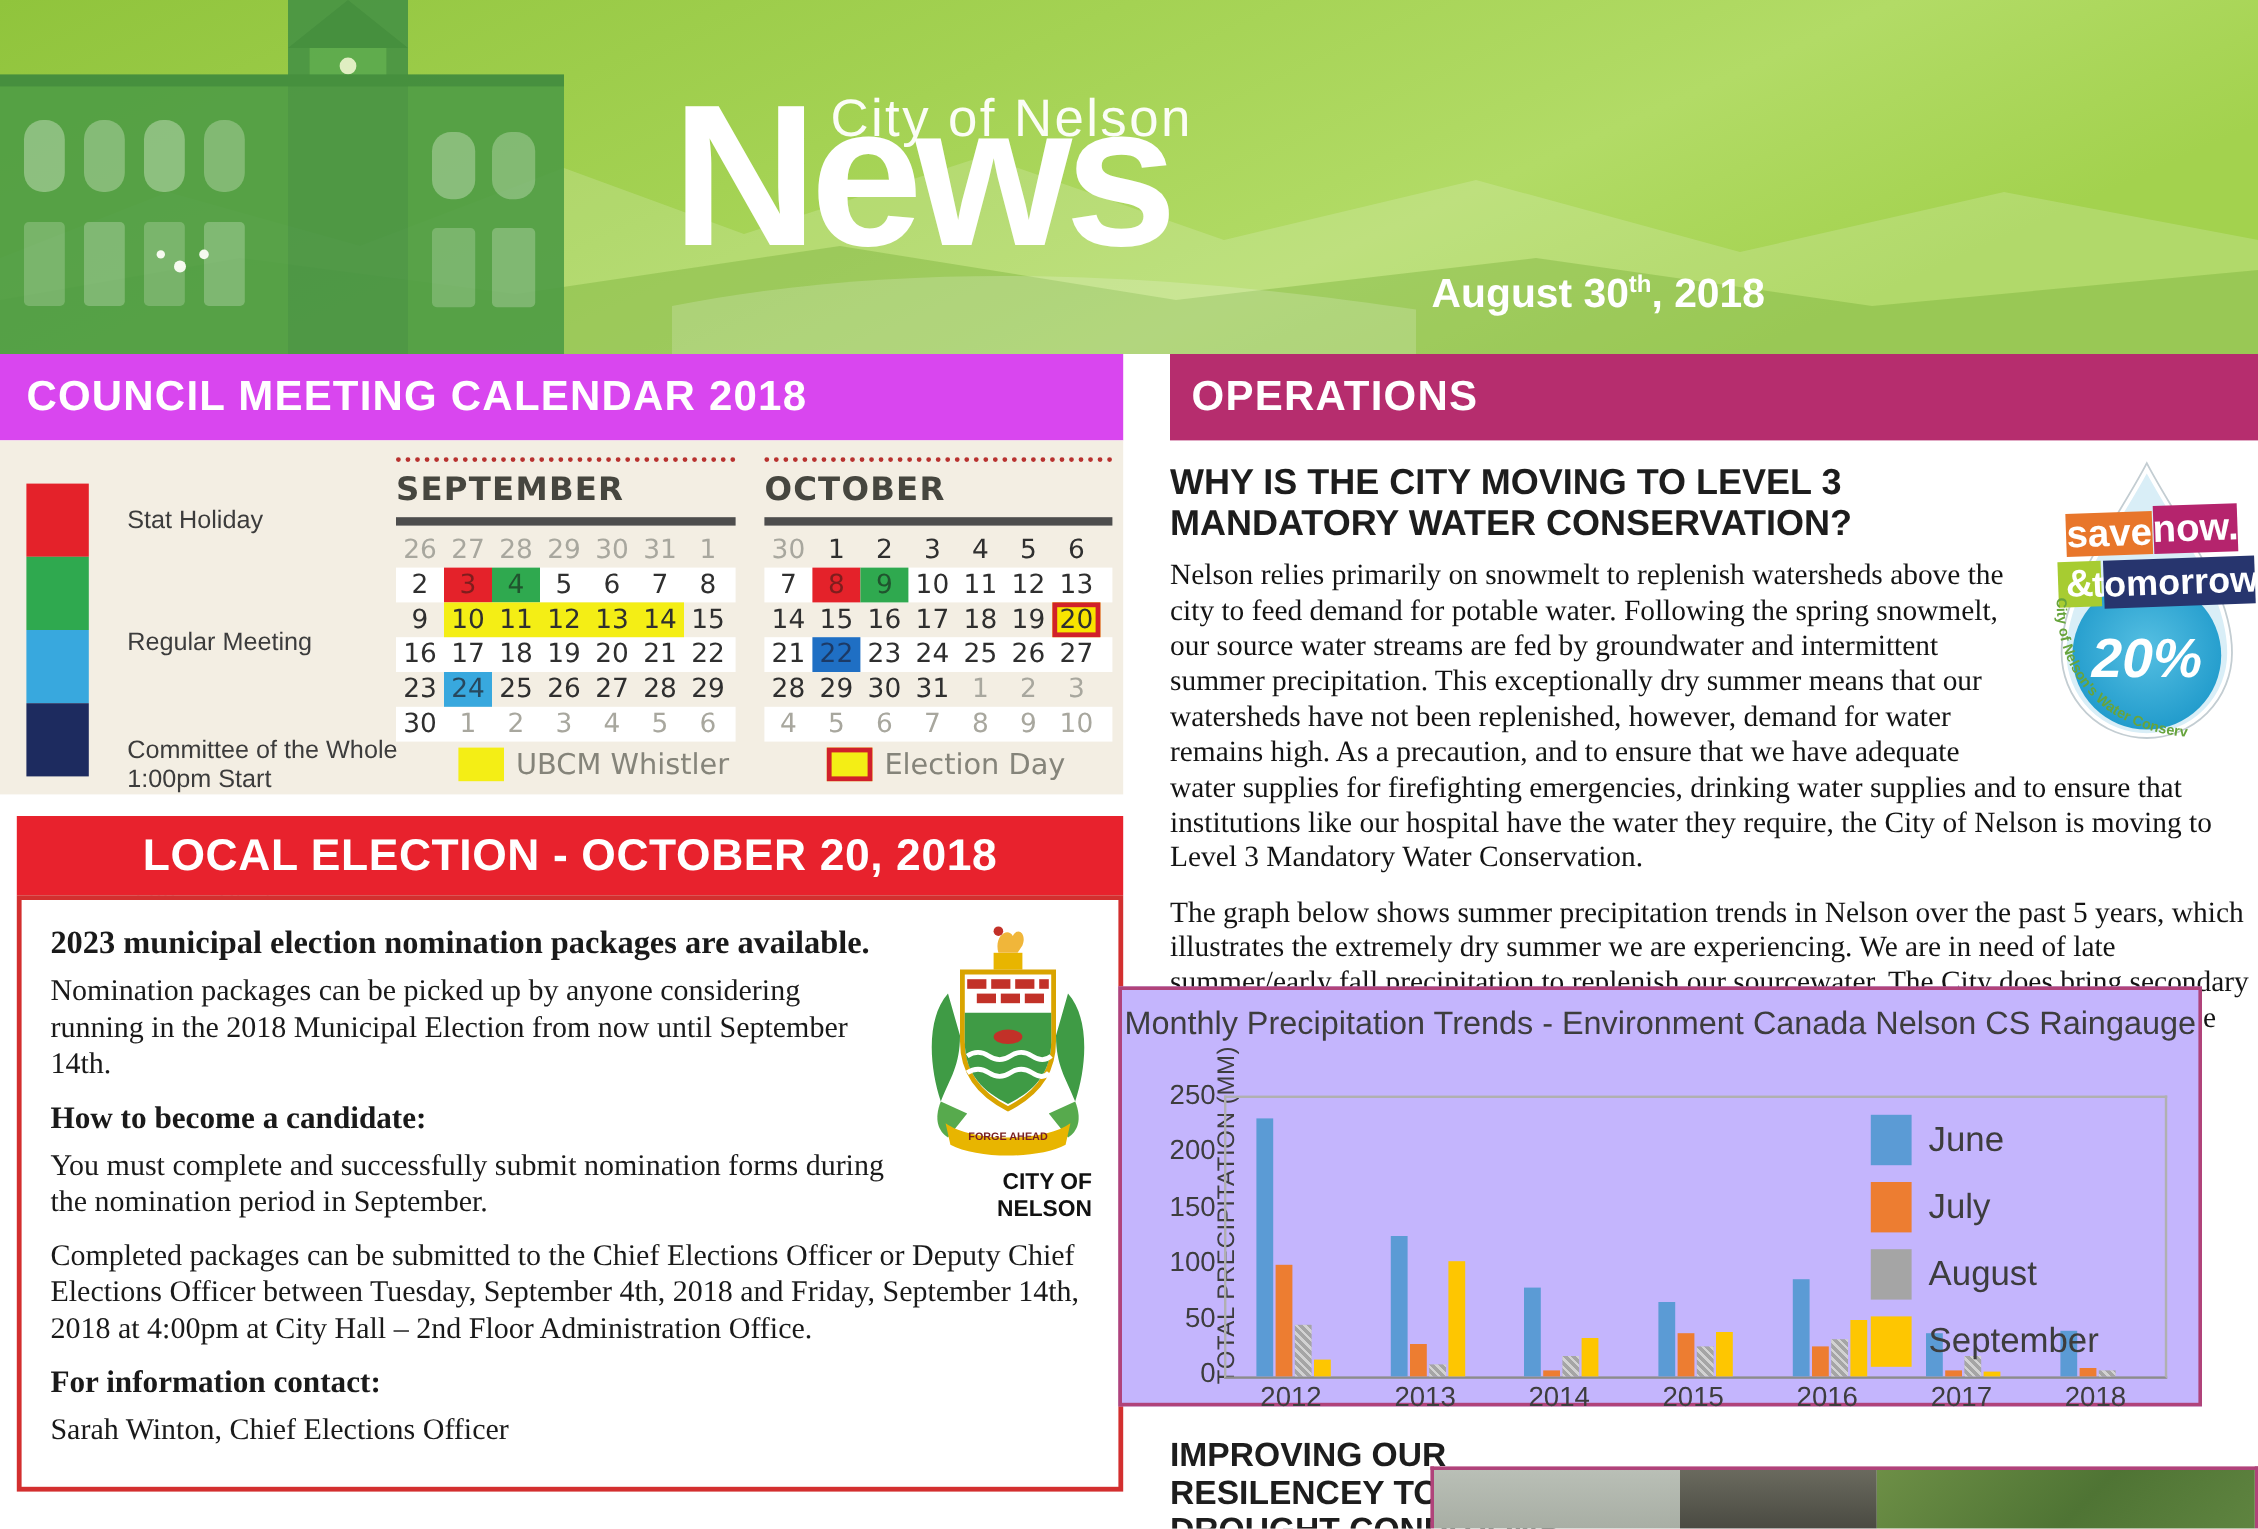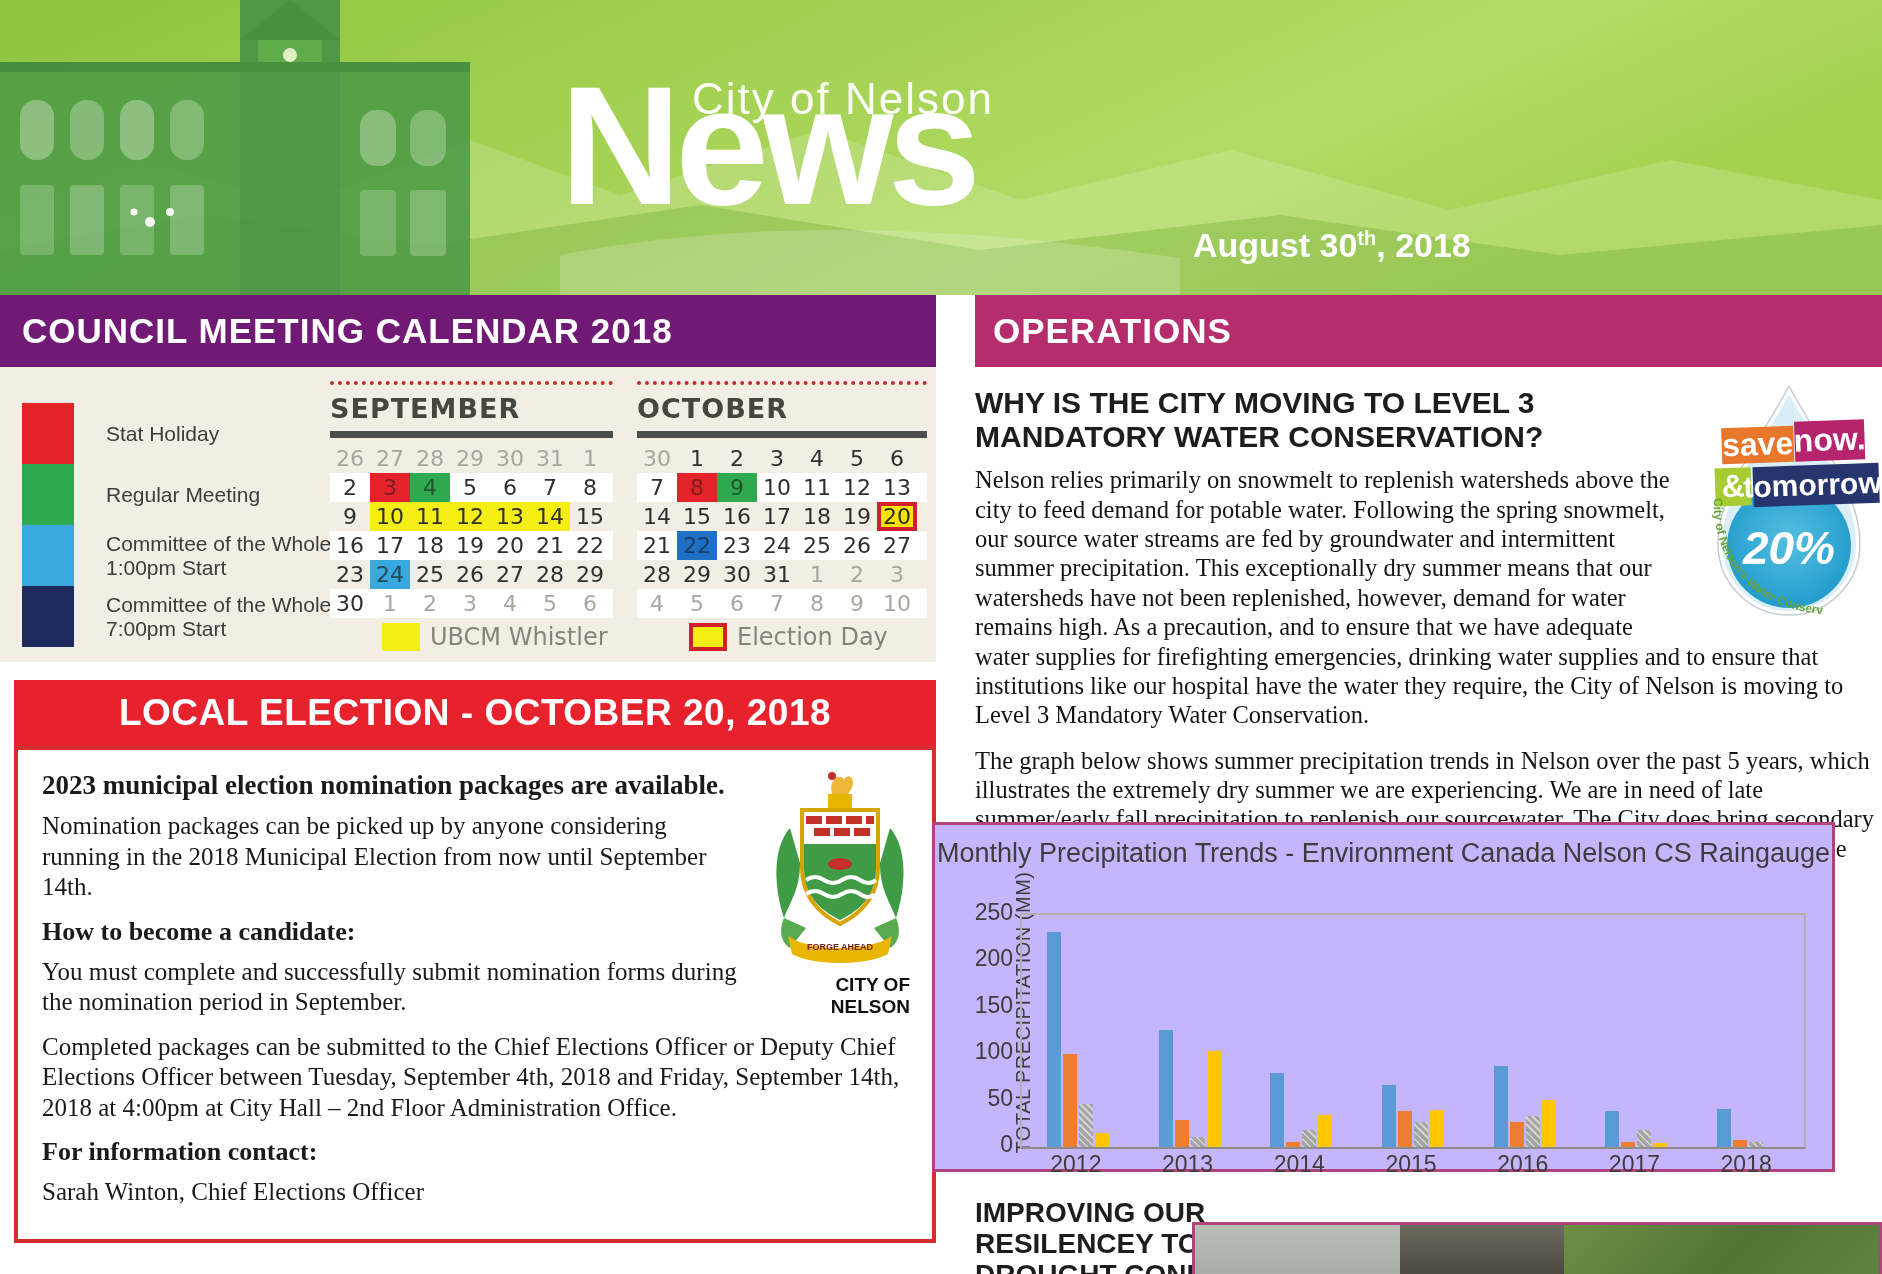--- a/index.html
+++ b/index.html
@@ -9,29 +9,29 @@
   
   .header{position:absolute;left:0;top:0;width:1882px;height:295px;overflow:hidden;}
   .header svg{position:absolute;left:0;top:0;}
   .kicker{position:absolute;left:692px;top:74px;font-size:44px;color:#fbfdf6;letter-spacing:2px;}
   .news-title{position:absolute;left:560px;top:62px;font-size:168px;font-weight:bold;color:#fff;
               letter-spacing:-6px;line-height:1;}
   .date-line{position:absolute;left:1193px;top:226px;font-size:34px;font-weight:bold;color:#fff;}
   .date-line sup{font-size:20px;}
 
   
-  .teal-band{position:absolute;left:0;top:295px;width:936px;height:72px;background:#701a75;
+  .teal-band{position:absolute;left:0;top:295px;width:936px;height:72px;background:#d946ef;
              color:#fff;font-size:35px;font-weight:bold;letter-spacing:1px;line-height:72px;
              padding-left:22px;box-sizing:border-box;}
   .cal-panel{position:absolute;left:0;top:367px;width:936px;height:295px;background:#f3eee3;}
 
   .legend{position:absolute;left:22px;top:36px;display:flex;}
   .legend-bars{width:52px;display:flex;flex-direction:column;}
   .legend-seg{width:52px;height:61px;}
-  .legend-labels{margin-left:32px;display:flex;flex-direction:column;}
+  .legend-labels{margin-left:32px;display:flex;flex-direction:column;gap:41px;}
   .legend-label{height:61px;display:flex;align-items:center;font-size:21px;color:#3c3c3c;
                 white-space:pre-line;line-height:1.12;}
 
   .month{position:absolute;top:14px;border-top:4px dotted #b8312f;padding-top:8px;}
   .month-sep{left:330px;width:283px;}
   .month-oct{left:637px;width:290px;}
   .month-name{font-size:27px;font-weight:bold;color:#46463f;letter-spacing:1px;
               font-family:"DejaVu Sans",sans-serif;}
   .month-bar{height:7px;background:#4d4d4d;margin:7px 0 6px 0;}
   .cal-week{display:flex;height:29px;}
@@ -421,20 +421,38 @@
             <div class="bar hatch" style="height: 16.704px; background-color: rgb(165, 165, 165);"></div>
             <div class="bar" style="height: 3.712px; background-color: rgb(254, 198, 1);"></div>
           </div>
           <div class="cgroup">
             <div class="bar" style="height: 38.048px; background-color: rgb(91, 155, 213);"></div>
             <div class="bar" style="height: 7.424px; background-color: rgb(237, 125, 49);"></div>
             <div class="bar hatch" style="height: 4.64px; background-color: rgb(165, 165, 165);"></div>
             <div class="bar" style="height: 0px; background-color: rgb(254, 198, 1);"></div>
           </div>
         </div>
+      <div class="chart-legend">
+          <div class="lrow">
+            <div class="lsw" style="background: rgb(91, 155, 213);"></div>
+            <div class="ltx">June</div>
+          </div>
+          <div class="lrow">
+            <div class="lsw" style="background: rgb(237, 125, 49);"></div>
+            <div class="ltx">July</div>
+          </div>
+          <div class="lrow">
+            <div class="lsw" style="background: rgb(165, 165, 165);"></div>
+            <div class="ltx">August</div>
+          </div>
+          <div class="lrow">
+            <div class="lsw" style="background: rgb(254, 198, 1);"></div>
+            <div class="ltx">September</div>
+          </div>
+        </div>
     </div>
     <div class="chart-xlabels">
         <div class="cxlabel">2012</div>
         <div class="cxlabel">2013</div>
         <div class="cxlabel">2014</div>
         <div class="cxlabel">2015</div>
         <div class="cxlabel">2016</div>
         <div class="cxlabel">2017</div>
         <div class="cxlabel">2018</div>
       </div>

